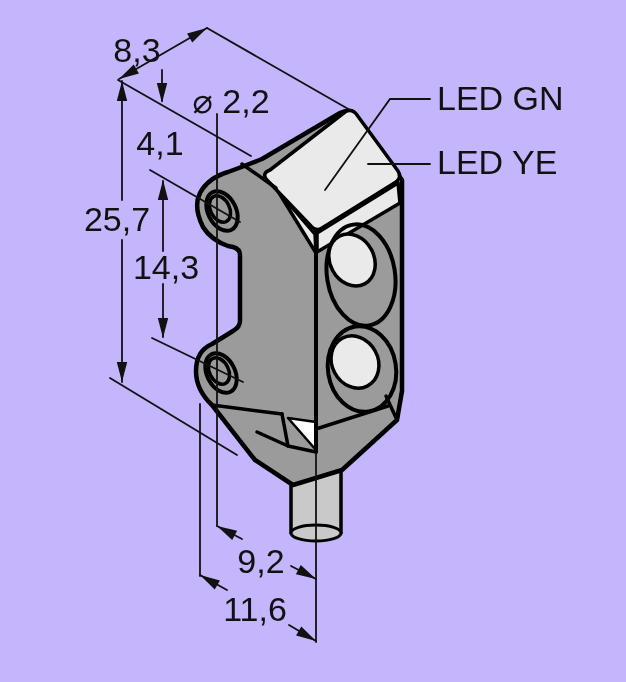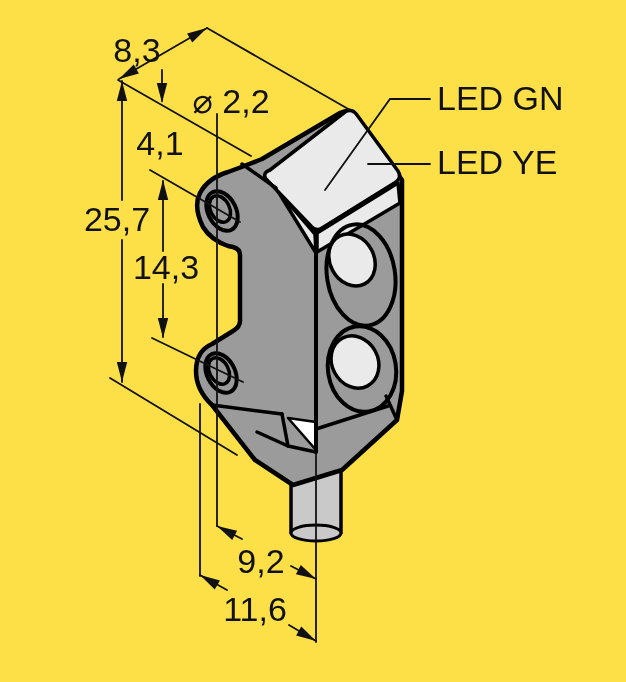--- a/index.html
+++ b/index.html
@@ -1,17 +1,17 @@
 <!DOCTYPE html>
 <html><head>
 <meta charset="utf-8">
 <style>
   html,body{margin:0;padding:0;background:#fff;}
   .stage{
-    position:relative;width:626px;height:682px;background:#fde047;overflow:hidden;
+    position:relative;width:626px;height:682px;background:#c4b5fd;overflow:hidden;
     font-family:"Liberation Sans","DejaVu Sans",sans-serif;
   }
   svg{display:block}
   .lbl{
     font-family:"Liberation Sans","DejaVu Sans",sans-serif;
     font-size:34px;fill:#111;
   }
   .thin{stroke:#111;stroke-width:1.8;fill:none;stroke-linecap:round;}
   .edge{stroke:#000;fill:none;stroke-linecap:round;stroke-linejoin:round;}
   .arrow{fill:#111;stroke:none;}

